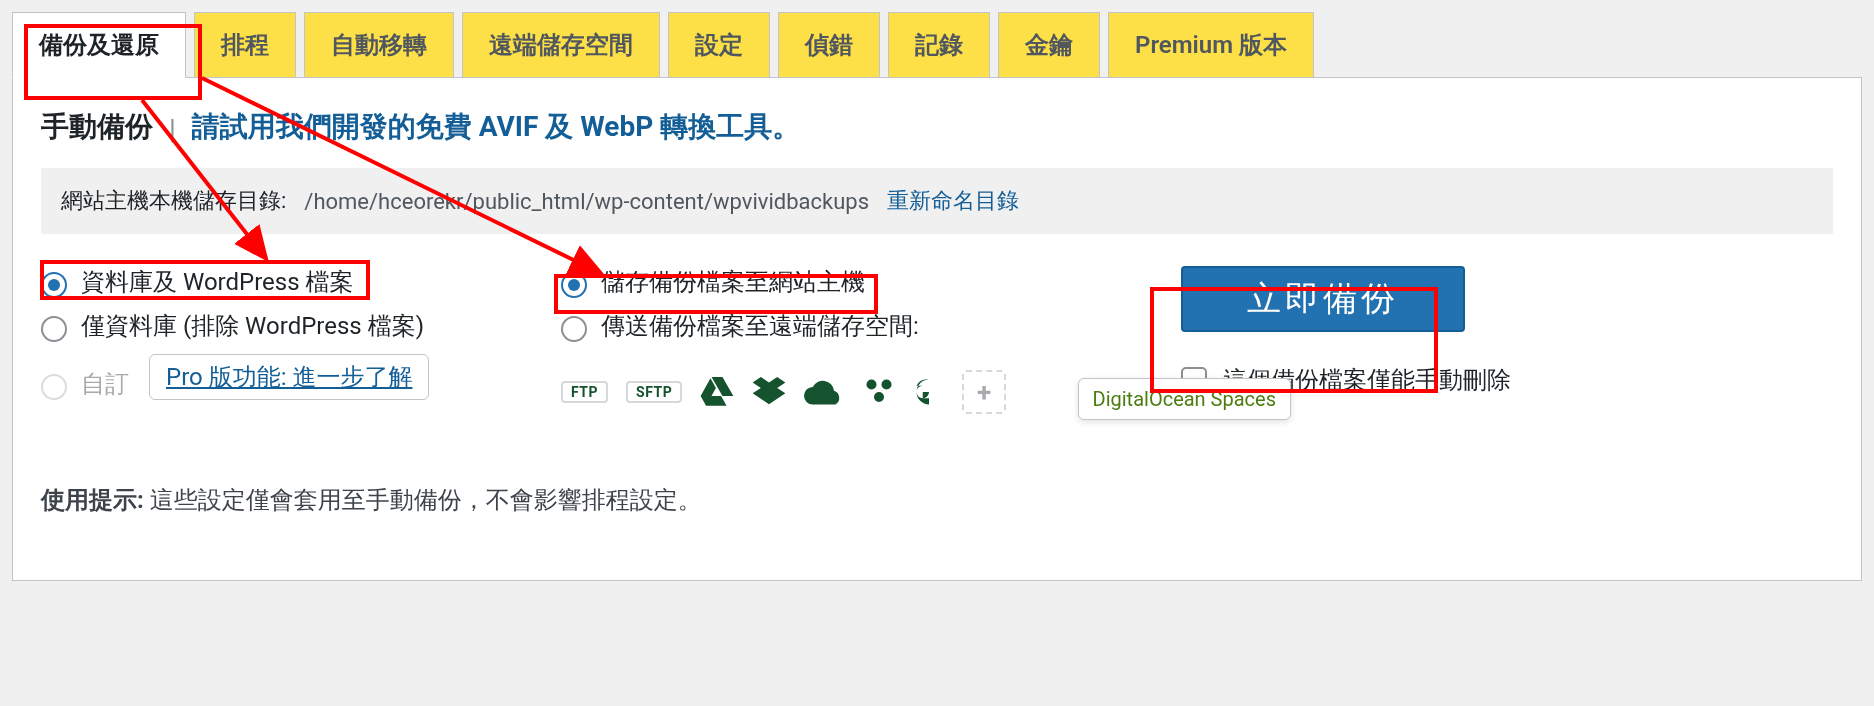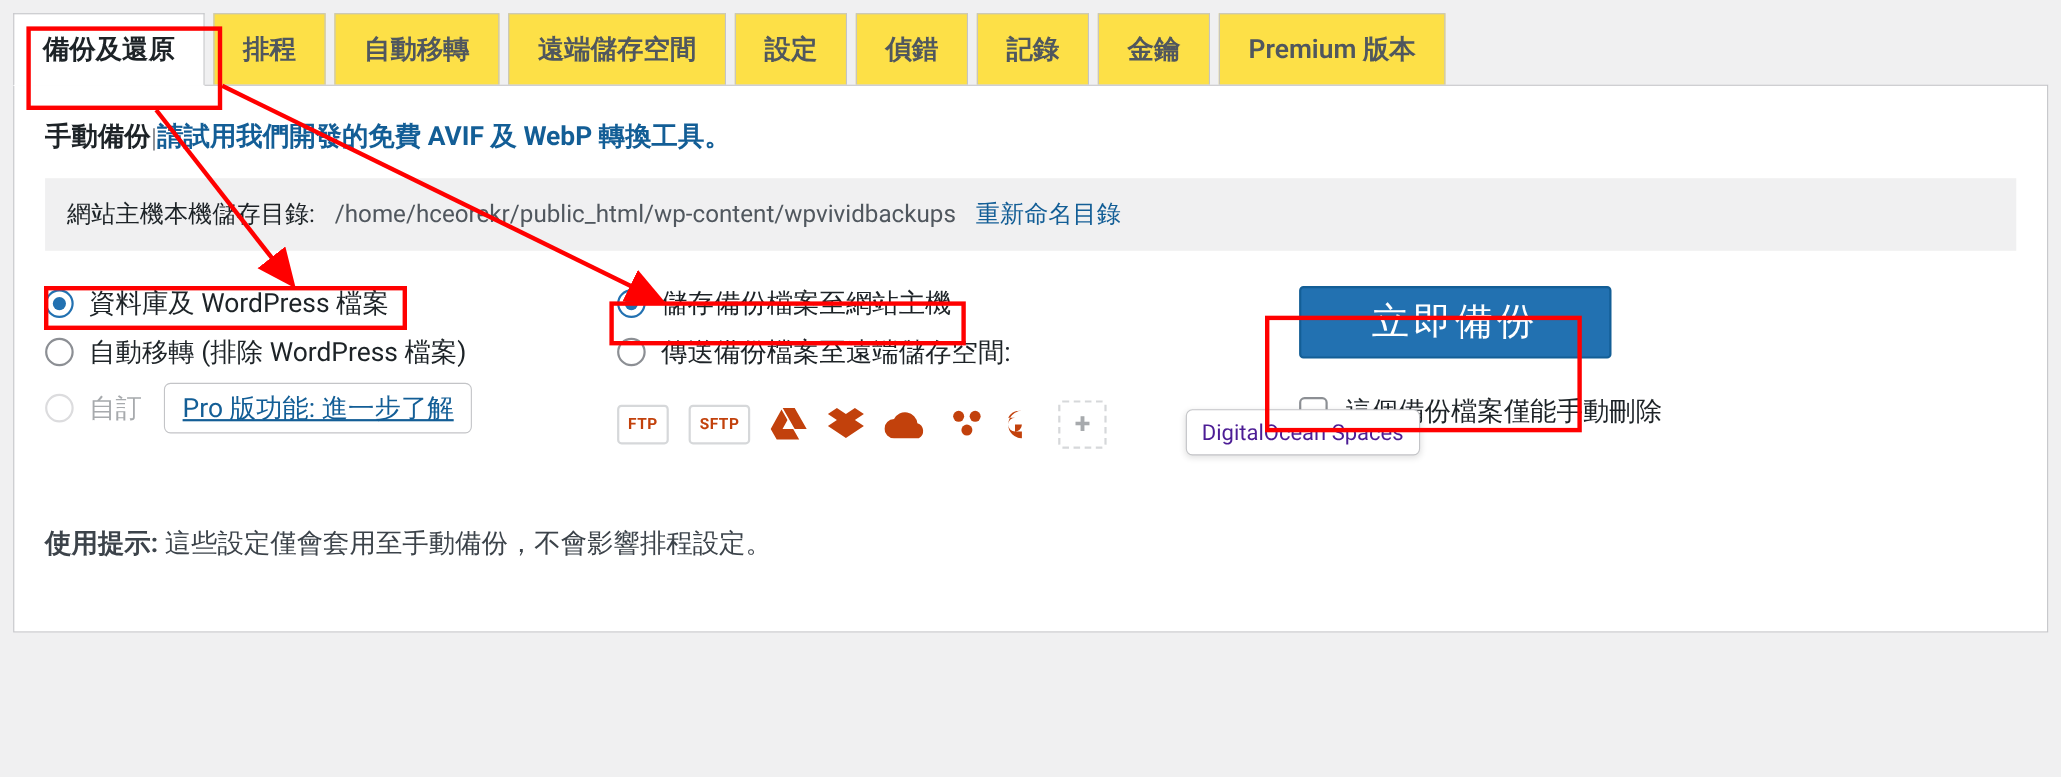--- a/index.html
+++ b/index.html
@@ -48,22 +48,22 @@
     border: 1px solid #c3c4c7;
     margin-top: -1px;
     padding: 30px 28px 40px 28px;
     position: relative;
   }
 
   
   .panel-h {
     display: flex;
     align-items: flex-end;
-    gap: 0;
-    font-size: 24px;
+    gap: 16px;
+    font-size: 28px;
     font-weight: 700;
     color: #1d2327;
   }
   .panel-h .sep { color: #8c8f94; font-weight: 400; }
   .panel-h a { color: #135e96; font-weight: 700; text-decoration: none; }
 
   
   .path-row {
     margin-top: 22px;
     background: #f0f0f1;
@@ -82,21 +82,21 @@
     display: flex;
     margin-top: 26px;
     align-items: flex-start;
   }
   .col1 { width: 520px; }
   .col2 { width: 580px; position: relative; }
   .col3 { flex: 1; display: flex; flex-direction: column; align-items: flex-start; padding-left: 40px; }
 
   .radio-row {
     display: flex;
-    align-items: center;
+    align-items: flex-end;
     gap: 14px;
     font-size: 24px;
     color: #1d2327;
     padding: 6px 0;
   }
   .radio-row.disabled { color: #a7aaad; }
   .radio {
     width: 26px;
     height: 26px;
     border: 2px solid #8c8f94;
@@ -131,27 +131,27 @@
 
   
   .storage-icons {
     display: flex;
     gap: 18px;
     align-items: center;
     margin-top: 22px;
     flex-wrap: wrap;
   }
   .sicon {
-    color: #c2410c;
+    color: #14532d;
     display: inline-flex;
     align-items: center;
     justify-content: center;
     font-weight: 700;
     font-size: 18px;
-    height: 36px;
+    height: 22px;
   }
   .sicon.txt {
     border: 2px solid #d6d8da;
     border-radius: 4px;
     padding: 3px 8px;
     font-size: 14px;
     letter-spacing: 0.5px;
   }
   .sicon.add {
     width: 44px;
@@ -163,21 +163,21 @@
   }
   .tooltip {
     position: absolute;
     right: -150px;
     top: 118px;
     background: #ffffff;
     border: 1px solid #c3c4c7;
     border-radius: 6px;
     padding: 8px 14px;
     font-size: 20px;
-    color: #4c1d95;
+    color: #4d7c0f;
     box-shadow: 0 2px 6px rgba(0,0,0,0.12);
     pointer-events: none;
   }
 
   
   .bigbtn {
     background: #2271b1;
     color: #ffffff;
     font-size: 34px;
     border: 2px solid #135e96;
@@ -292,21 +292,21 @@
 
     <div class="cols">
 
       <div class="col1">
         <div class="radio-row">
           <span class="radio checked"></span>
           <span>資料庫及 WordPress 檔案</span>
         </div>
         <div class="radio-row">
           <span class="radio"></span>
-          <span>自動移轉 (排除 WordPress 檔案)</span>
+          <span>僅資料庫 (排除 WordPress 檔案)</span>
         </div>
         <div class="radio-row disabled">
           <span class="radio disabled"></span>
           <span>自訂</span>
           <a href="#" class="pro-pill">Pro 版功能: 進一步了解</a>
         </div>
       </div>
 
       <div class="col2">
         <div class="radio-row">

